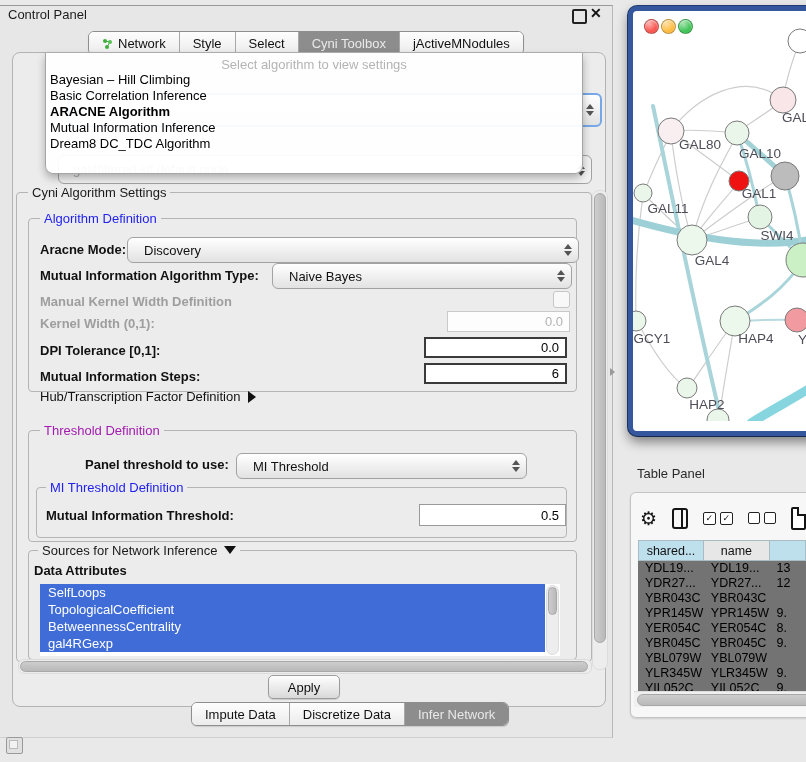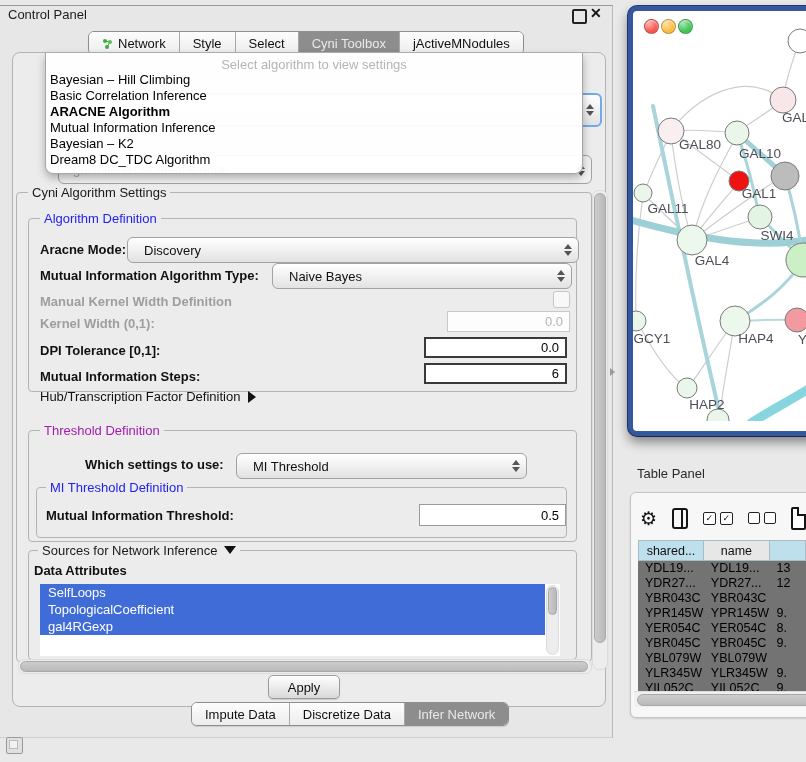--- a/index.html
+++ b/index.html
@@ -156,21 +156,20 @@
     </span>
 </div>
 
 <div class="abs" id="algo-popup">
   <div id="popup-prompt">Select algorithm to view settings</div>
   <div id="popup-list">
       <div class="popup-item">Bayesian – Hill Climbing</div>
       <div class="popup-item">Basic Correlation Inference</div>
       <div class="popup-item bold">ARACNE Algorithm</div>
       <div class="popup-item">Mutual Information Inference</div>
-      <div class="popup-item">Bayesian – K2</div>
       <div class="popup-item">Dream8 DC_TDC Algorithm</div>
     </div>
 </div>
 
 <div class="group" style="left:16px;top:192px;width:574px;height:468px;"></div>
 <span class="gtitle t-black" style="left:28px;top:185px;">Cyni Algorithm Settings</span>
 <div class="sb-track-v" style="left:592px;top:190px;width:14px;height:478px;"></div>
 <div class="sb-thumb" style="left:594px;top:193px;width:10px;height:448px;"></div>
 
 <div class="group" style="left:28px;top:218px;width:547px;height:172px;"></div>
@@ -212,21 +211,21 @@
   <span>6</span>
 </div>
 
 <span class="lbl-r" style="left:40px;top:389px;">
   <span>Hub/Transcription Factor Definition</span><span class="arrow-right"></span>
 </span>
 
 <div class="group" style="left:28px;top:430px;width:547px;height:110px;"></div>
 <span class="gtitle t-green" style="left:40px;top:423px;">Threshold Definition</span>
 
-<span class="lbl" style="left:85px;top:457px;">Which settings to use:</span>
+<span class="lbl" style="left:85px;top:457px;">Panel threshold to use:</span>
 <div class="abs combo" style="left:236px;top:453px;width:289px;height:24px;">
   <span class="ctext">MI Threshold</span>
   <span class="stepper">
       <span class="tri-up"></span>
       <span class="tri-dn"></span>
     </span>
 </div>
 
 <div class="group" style="left:36px;top:487px;width:529px;height:49px;"></div>
 <span class="gtitle t-blue" style="left:46px;top:480px;">MI Threshold Definition</span>
@@ -236,20 +235,21 @@
 </div>
 
 <div class="group" style="left:28px;top:550px;width:547px;height:108px;"></div>
 <span class="gtitle t-black" style="left:38px;top:543px;">
   <span>Sources for Network Inference</span><span class="arrow-down"></span>
 </span>
 <span class="lbl" style="left:34px;top:563px;">Data Attributes</span>
 <div class="abs" id="attr-list">
     <div class="attr-item" style="background: rgb(63, 108, 214);">SelfLoops</div>
     <div class="attr-item" style="background: rgb(63, 108, 214);">TopologicalCoefficient</div>
+    <div class="attr-item" style="background: rgb(63, 108, 214);">BetweennessCentrality</div>
     <div class="attr-item" style="background: rgb(63, 108, 214);">gal4RGexp</div>
   </div>
 <div class="sb-track-v" style="left:546px;top:585px;width:11px;height:68px;"></div>
 <div class="sb-thumb" style="left:548px;top:587px;width:7px;height:26px;"></div>
 
 <div class="sb-track-v" style="left:18px;top:659px;width:572px;height:13px;border-radius:6px;"></div>
 <div class="sb-thumb-h" style="left:20px;top:661px;width:566px;height:9px;"></div>
 
 <div class="abs" id="apply-btn">
   <span>Apply</span>

